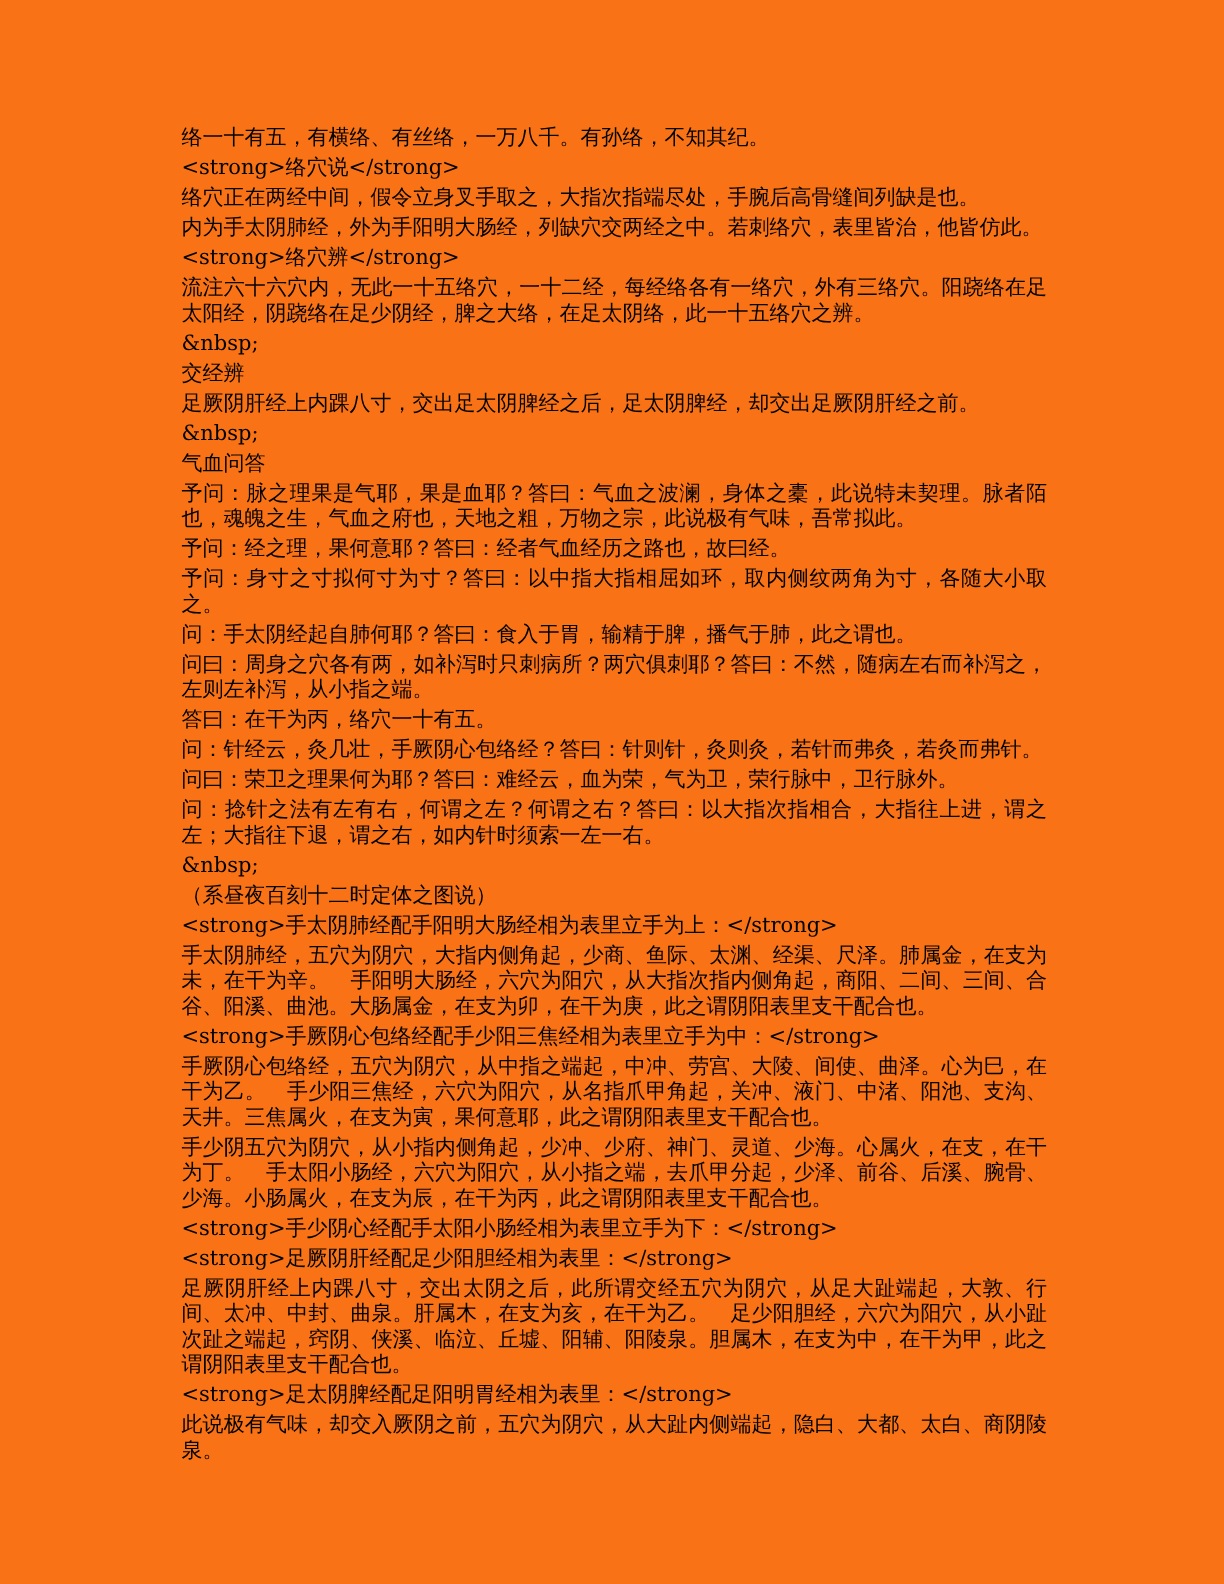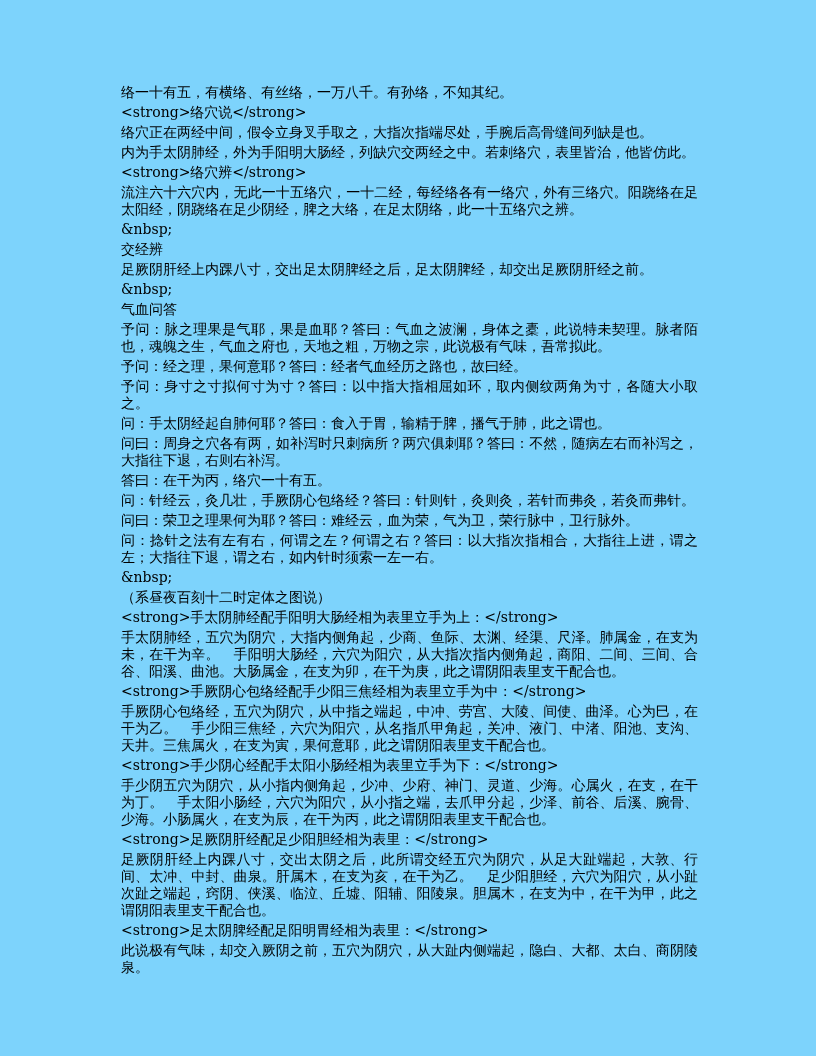--- a/index.html
+++ b/index.html
@@ -12,21 +12,21 @@
     height: 1056px;
     color: #000000;
     font-family: "DejaVu Serif", "Liberation Serif", serif;
   }
   .page {
     box-sizing: border-box;
     width: 816px;
     height: 1056px;
     padding: 84px 118px 60px 121px;
     overflow: hidden;
-    background: #7dd3fc;
+    background: #f97316;
   }
   .page p {
     margin: 0 0 3px 0;
     font-size: 14px;
     line-height: 17px;
     font-weight: normal;
     text-align: justify;
     letter-spacing: 0;
     word-wrap: break-word;
   }
@@ -43,30 +43,30 @@
   <p>流注六十六穴内，无此一十五络穴，一十二经，每经络各有一络穴，外有三络穴。阳跷络在足太阳经，阴跷络在足少阴经，脾之大络，在足太阴络，此一十五络穴之辨。</p>
   <p>&amp;nbsp;</p>
   <p>交经辨</p>
   <p>足厥阴肝经上内踝八寸，交出足太阴脾经之后，足太阴脾经，却交出足厥阴肝经之前。</p>
   <p>&amp;nbsp;</p>
   <p>气血问答</p>
   <p>予问：脉之理果是气耶，果是血耶？答曰：气血之波澜，身体之橐，此说特未契理。脉者陌也，魂魄之生，气血之府也，天地之粗，万物之宗，此说极有气味，吾常拟此。</p>
   <p>予问：经之理，果何意耶？答曰：经者气血经历之路也，故曰经。</p>
   <p>予问：身寸之寸拟何寸为寸？答曰：以中指大指相屈如环，取内侧纹两角为寸，各随大小取之。</p>
   <p>问：手太阴经起自肺何耶？答曰：食入于胃，输精于脾，播气于肺，此之谓也。</p>
-  <p>问曰：周身之穴各有两，如补泻时只刺病所？两穴俱刺耶？答曰：不然，随病左右而补泻之，大指往下退，右则右补泻。</p>
+  <p>问曰：周身之穴各有两，如补泻时只刺病所？两穴俱刺耶？答曰：不然，随病左右而补泻之，左则左补泻，从小指之端。</p>
   <p>答曰：在干为丙，络穴一十有五。</p>
   <p>问：针经云，灸几壮，手厥阴心包络经？答曰：针则针，灸则灸，若针而弗灸，若灸而弗针。</p>
   <p>问曰：荣卫之理果何为耶？答曰：难经云，血为荣，气为卫，荣行脉中，卫行脉外。</p>
   <p>问：捻针之法有左有右，何谓之左？何谓之右？答曰：以大指次指相合，大指往上进，谓之左；大指往下退，谓之右，如内针时须索一左一右。</p>
   <p>&amp;nbsp;</p>
   <p>（系昼夜百刻十二时定体之图说）</p>
   <p>&lt;strong&gt;手太阴肺经配手阳明大肠经相为表里立手为上：&lt;/strong&gt;</p>
   <p>手太阴肺经，五穴为阴穴，大指内侧角起，少商、鱼际、太渊、经渠、尺泽。肺属金，在支为未，在干为辛。　手阳明大肠经，六穴为阳穴，从大指次指内侧角起，商阳、二间、三间、合谷、阳溪、曲池。大肠属金，在支为卯，在干为庚，此之谓阴阳表里支干配合也。</p>
   <p>&lt;strong&gt;手厥阴心包络经配手少阳三焦经相为表里立手为中：&lt;/strong&gt;</p>
   <p>手厥阴心包络经，五穴为阴穴，从中指之端起，中冲、劳宫、大陵、间使、曲泽。心为巳，在干为乙。　手少阳三焦经，六穴为阳穴，从名指爪甲角起，关冲、液门、中渚、阳池、支沟、天井。三焦属火，在支为寅，果何意耶，此之谓阴阳表里支干配合也。</p>
+  <p>手少阴五穴为阴穴，从小指内侧角起，少冲、少府、神门、灵道、少海。心属火，在支，在干为丁。　手太阳小肠经，六穴为阳穴，从小指之端，去爪甲分起，少泽、前谷、后溪、腕骨、少海。小肠属火，在支为辰，在干为丙，此之谓阴阳表里支干配合也。</p>
   <p>&lt;strong&gt;手少阴心经配手太阳小肠经相为表里立手为下：&lt;/strong&gt;</p>
-  <p>手少阴五穴为阴穴，从小指内侧角起，少冲、少府、神门、灵道、少海。心属火，在支，在干为丁。　手太阳小肠经，六穴为阳穴，从小指之端，去爪甲分起，少泽、前谷、后溪、腕骨、少海。小肠属火，在支为辰，在干为丙，此之谓阴阳表里支干配合也。</p>
   <p>&lt;strong&gt;足厥阴肝经配足少阳胆经相为表里：&lt;/strong&gt;</p>
   <p>足厥阴肝经上内踝八寸，交出太阴之后，此所谓交经五穴为阴穴，从足大趾端起，大敦、行间、太冲、中封、曲泉。肝属木，在支为亥，在干为乙。　足少阳胆经，六穴为阳穴，从小趾次趾之端起，窍阴、侠溪、临泣、丘墟、阳辅、阳陵泉。胆属木，在支为中，在干为甲，此之谓阴阳表里支干配合也。</p>
   <p>&lt;strong&gt;足太阴脾经配足阳明胃经相为表里：&lt;/strong&gt;</p>
   <p>此说极有气味，却交入厥阴之前，五穴为阴穴，从大趾内侧端起，隐白、大都、太白、商阴陵泉。</p>
 </div>
 
 </body></html>

